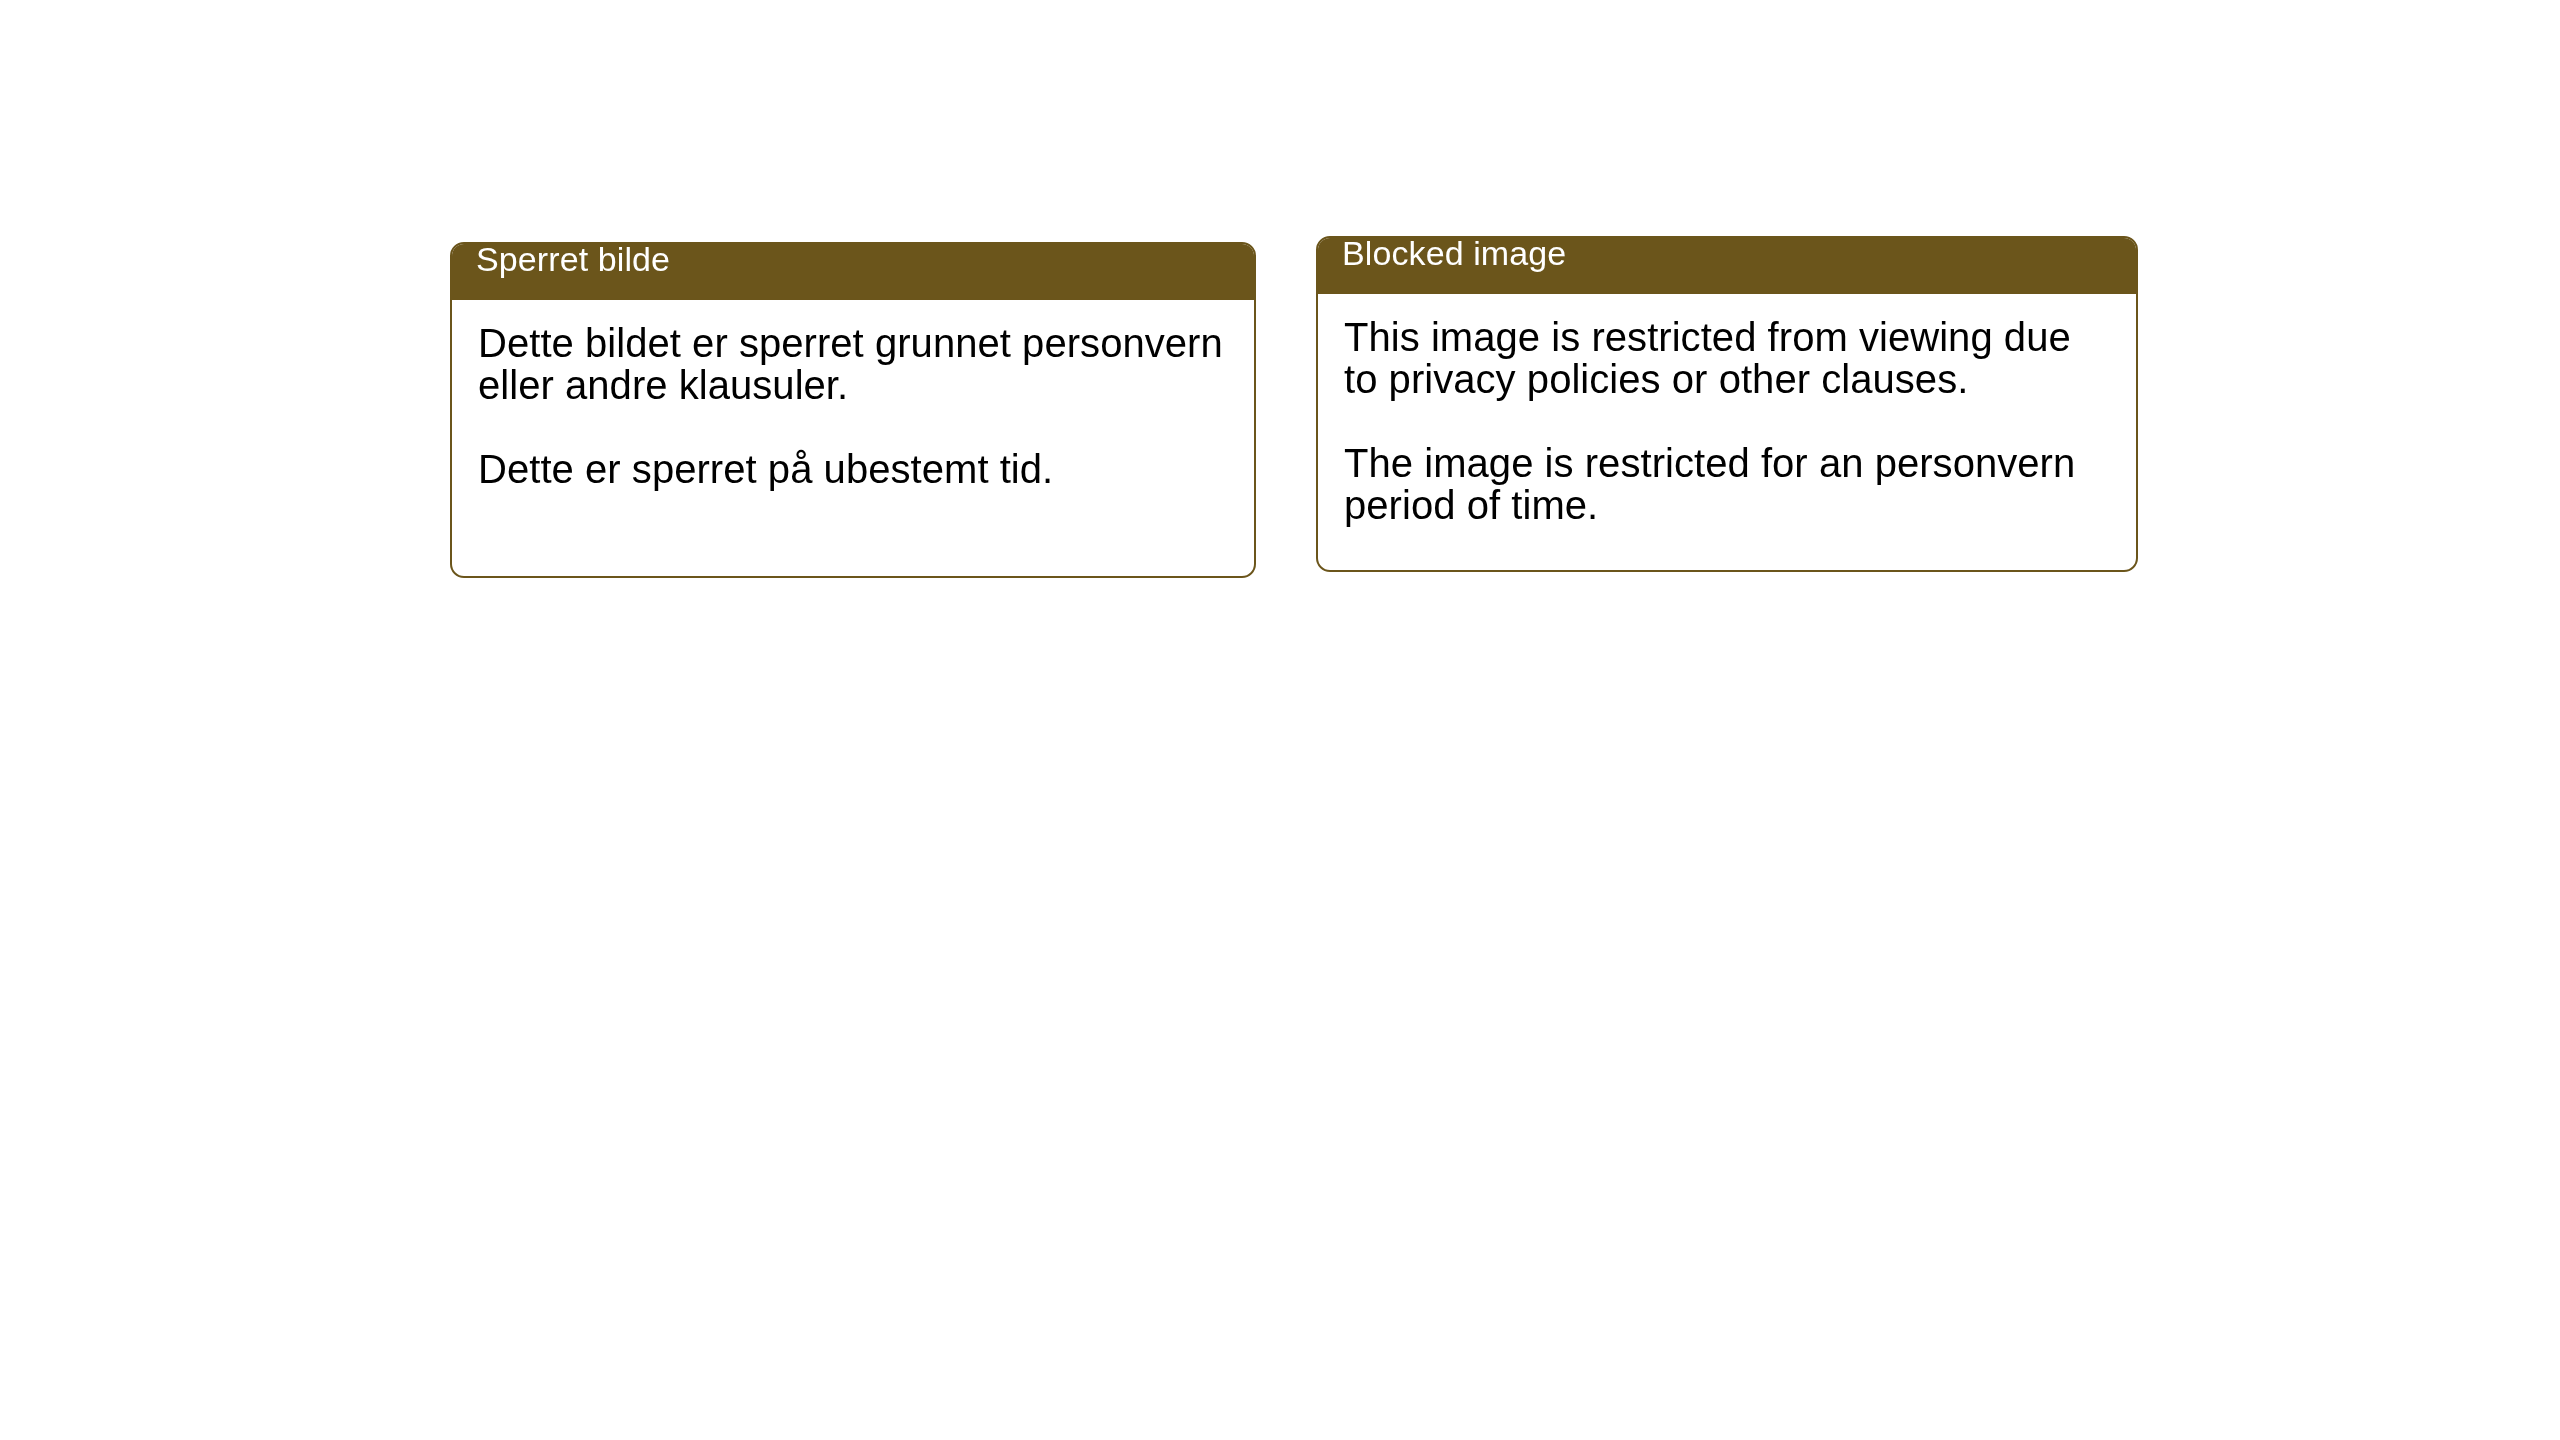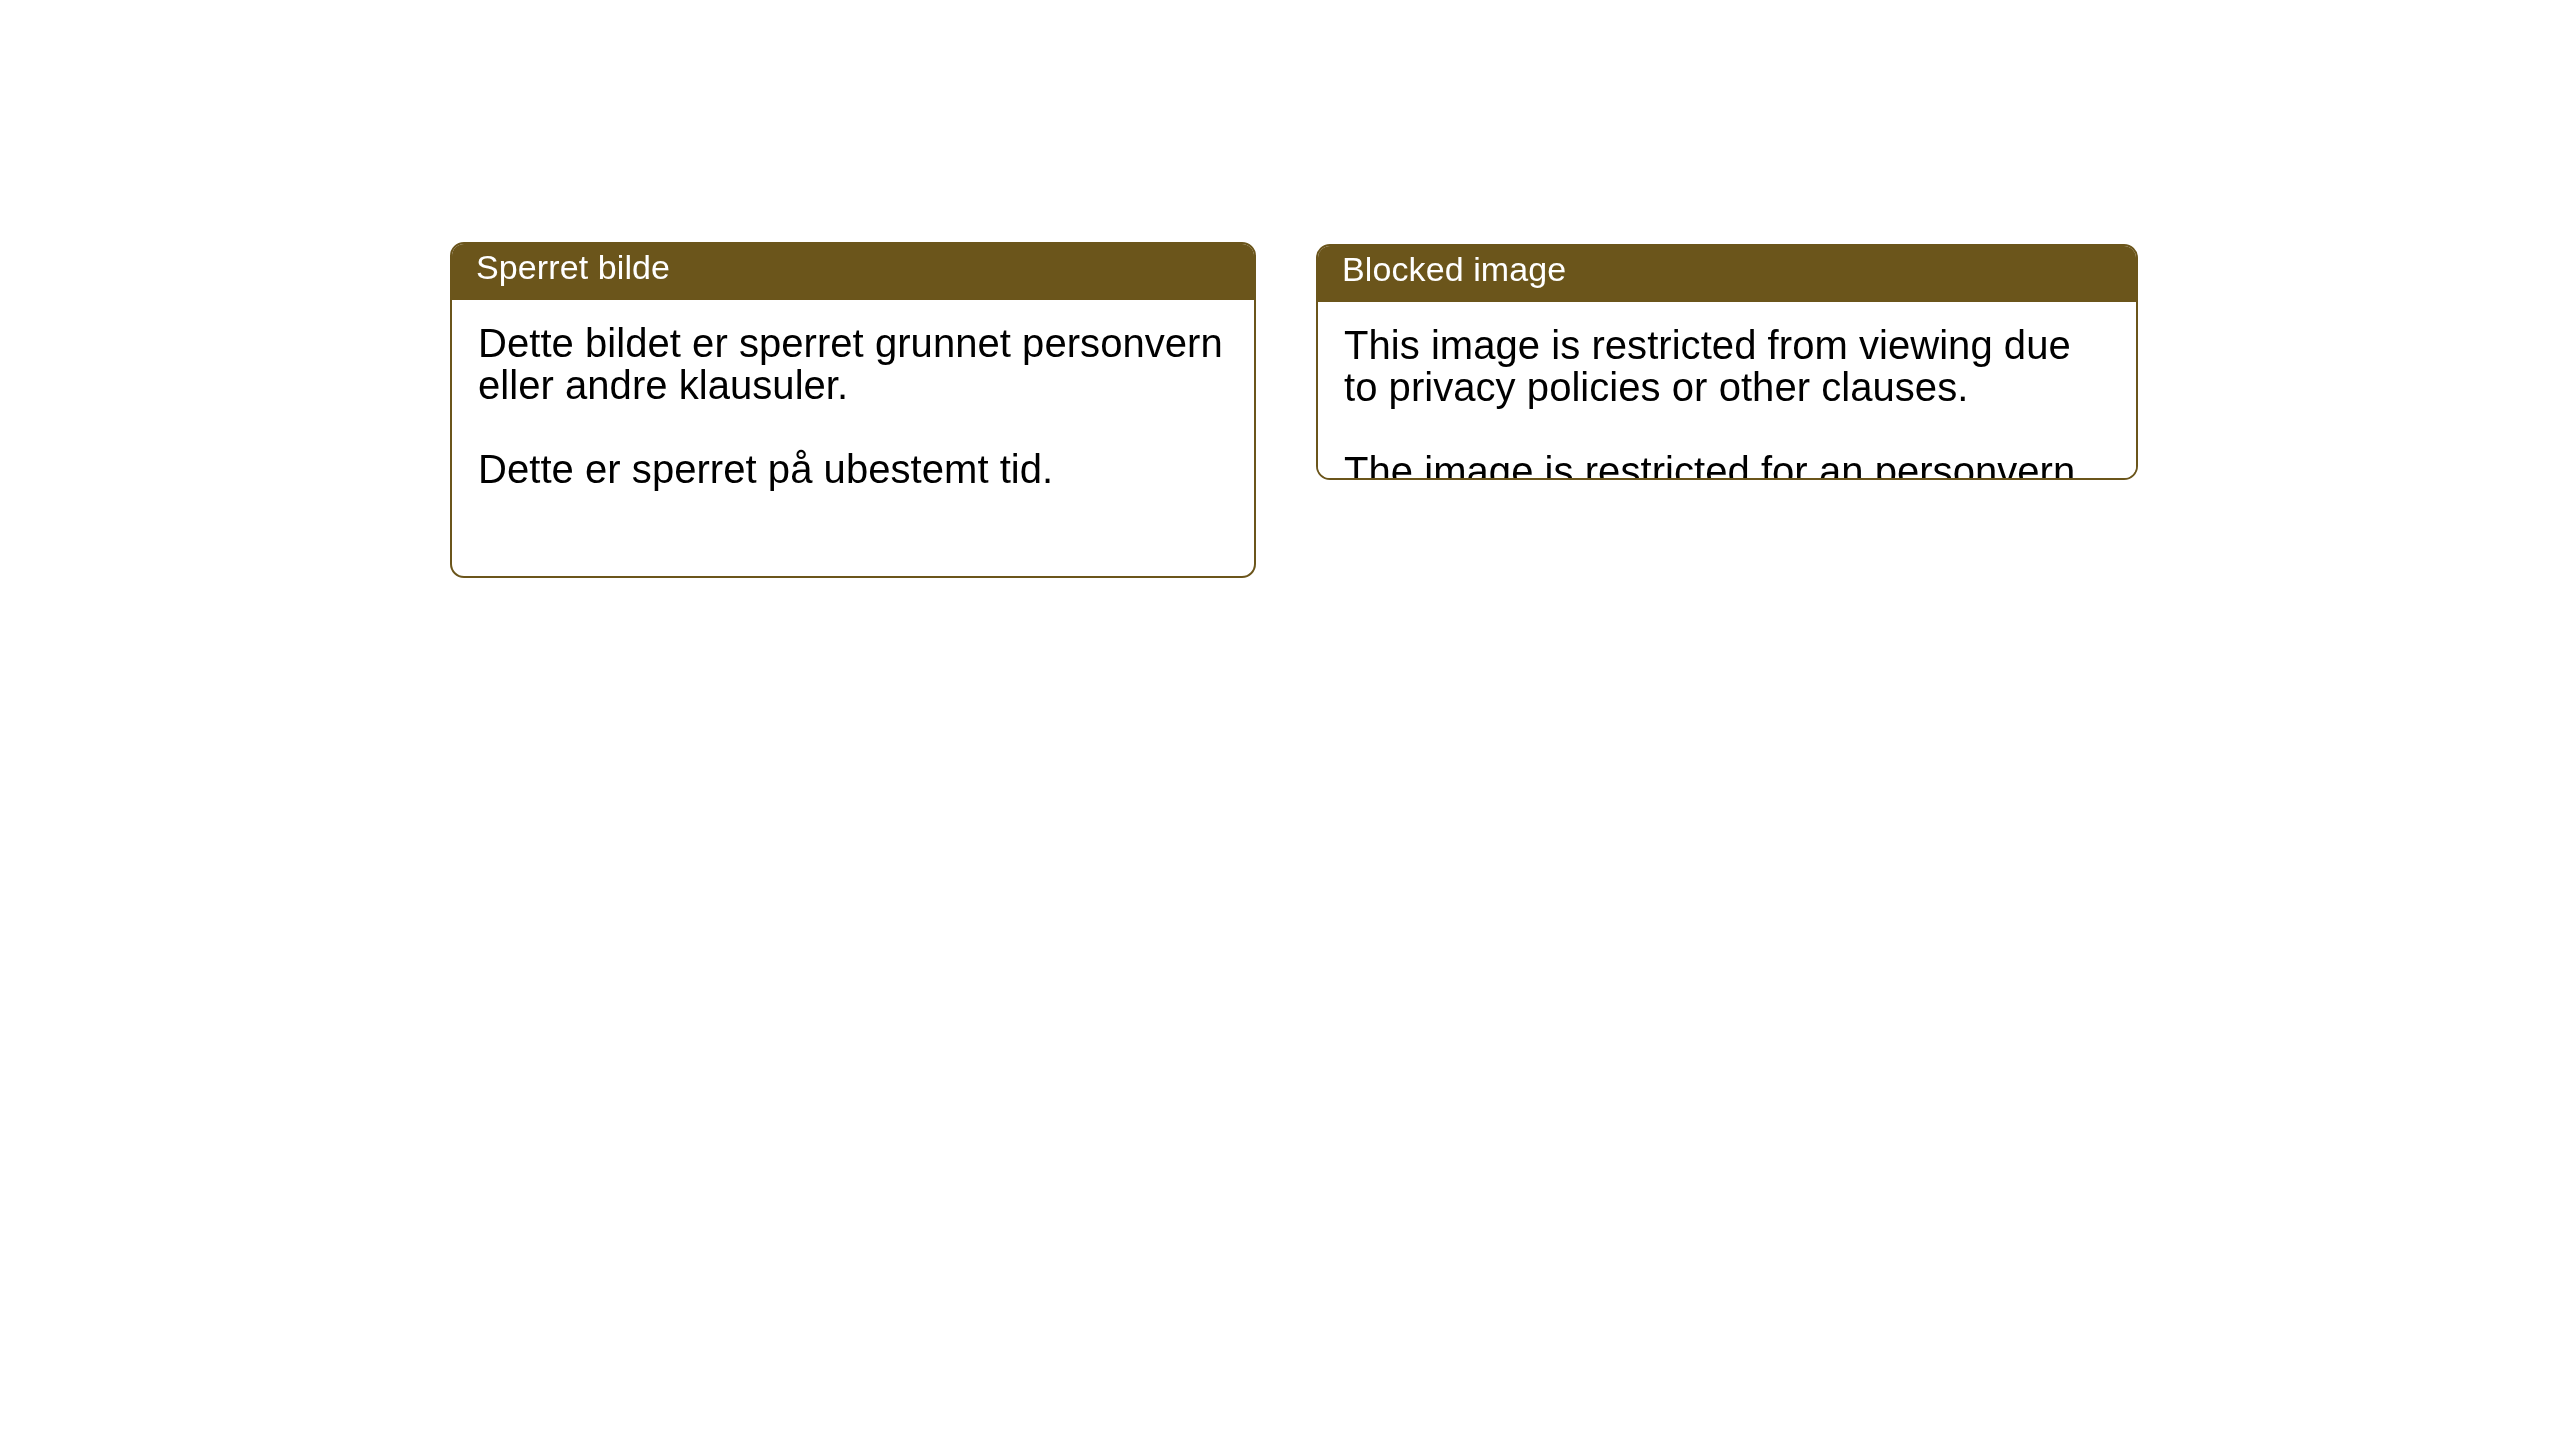--- a/index.html
+++ b/index.html
@@ -29,21 +29,21 @@
     border: 2px solid #6b551b;
     border-radius: 14px;
     overflow: hidden;
   }
 
   .card-header {
     box-sizing: border-box;
     background: #6b551b;
     height: 58px;
     display: flex;
-    align-items: center;
+    align-items: flex-start;
     padding: 0 0 8px 26px;
     margin: -2px -2px 0 -2px;
     border-top-left-radius: 13px;
     border-top-right-radius: 13px;
   }
 
   .card-title {
     color: #ffffff;
     font-size: 34px;
     font-weight: 400;
@@ -75,23 +75,23 @@
   #card-blocked-no {
     left: 450px;
     top: 242px;
     width: 806px;
     height: 336px;
   }
 
   
   #card-blocked-en {
     left: 1316px;
-    top: 244px;
+    top: 236px;
     width: 822px;
-    height: 236px;
+    height: 336px;
   }
 </style>
 </head>
 <body>
 
 <div id="canvas">
 
   <div class="notice-card" id="card-blocked-no">
     <div class="card-header">
       <span class="card-title">Sperret bilde</span>

